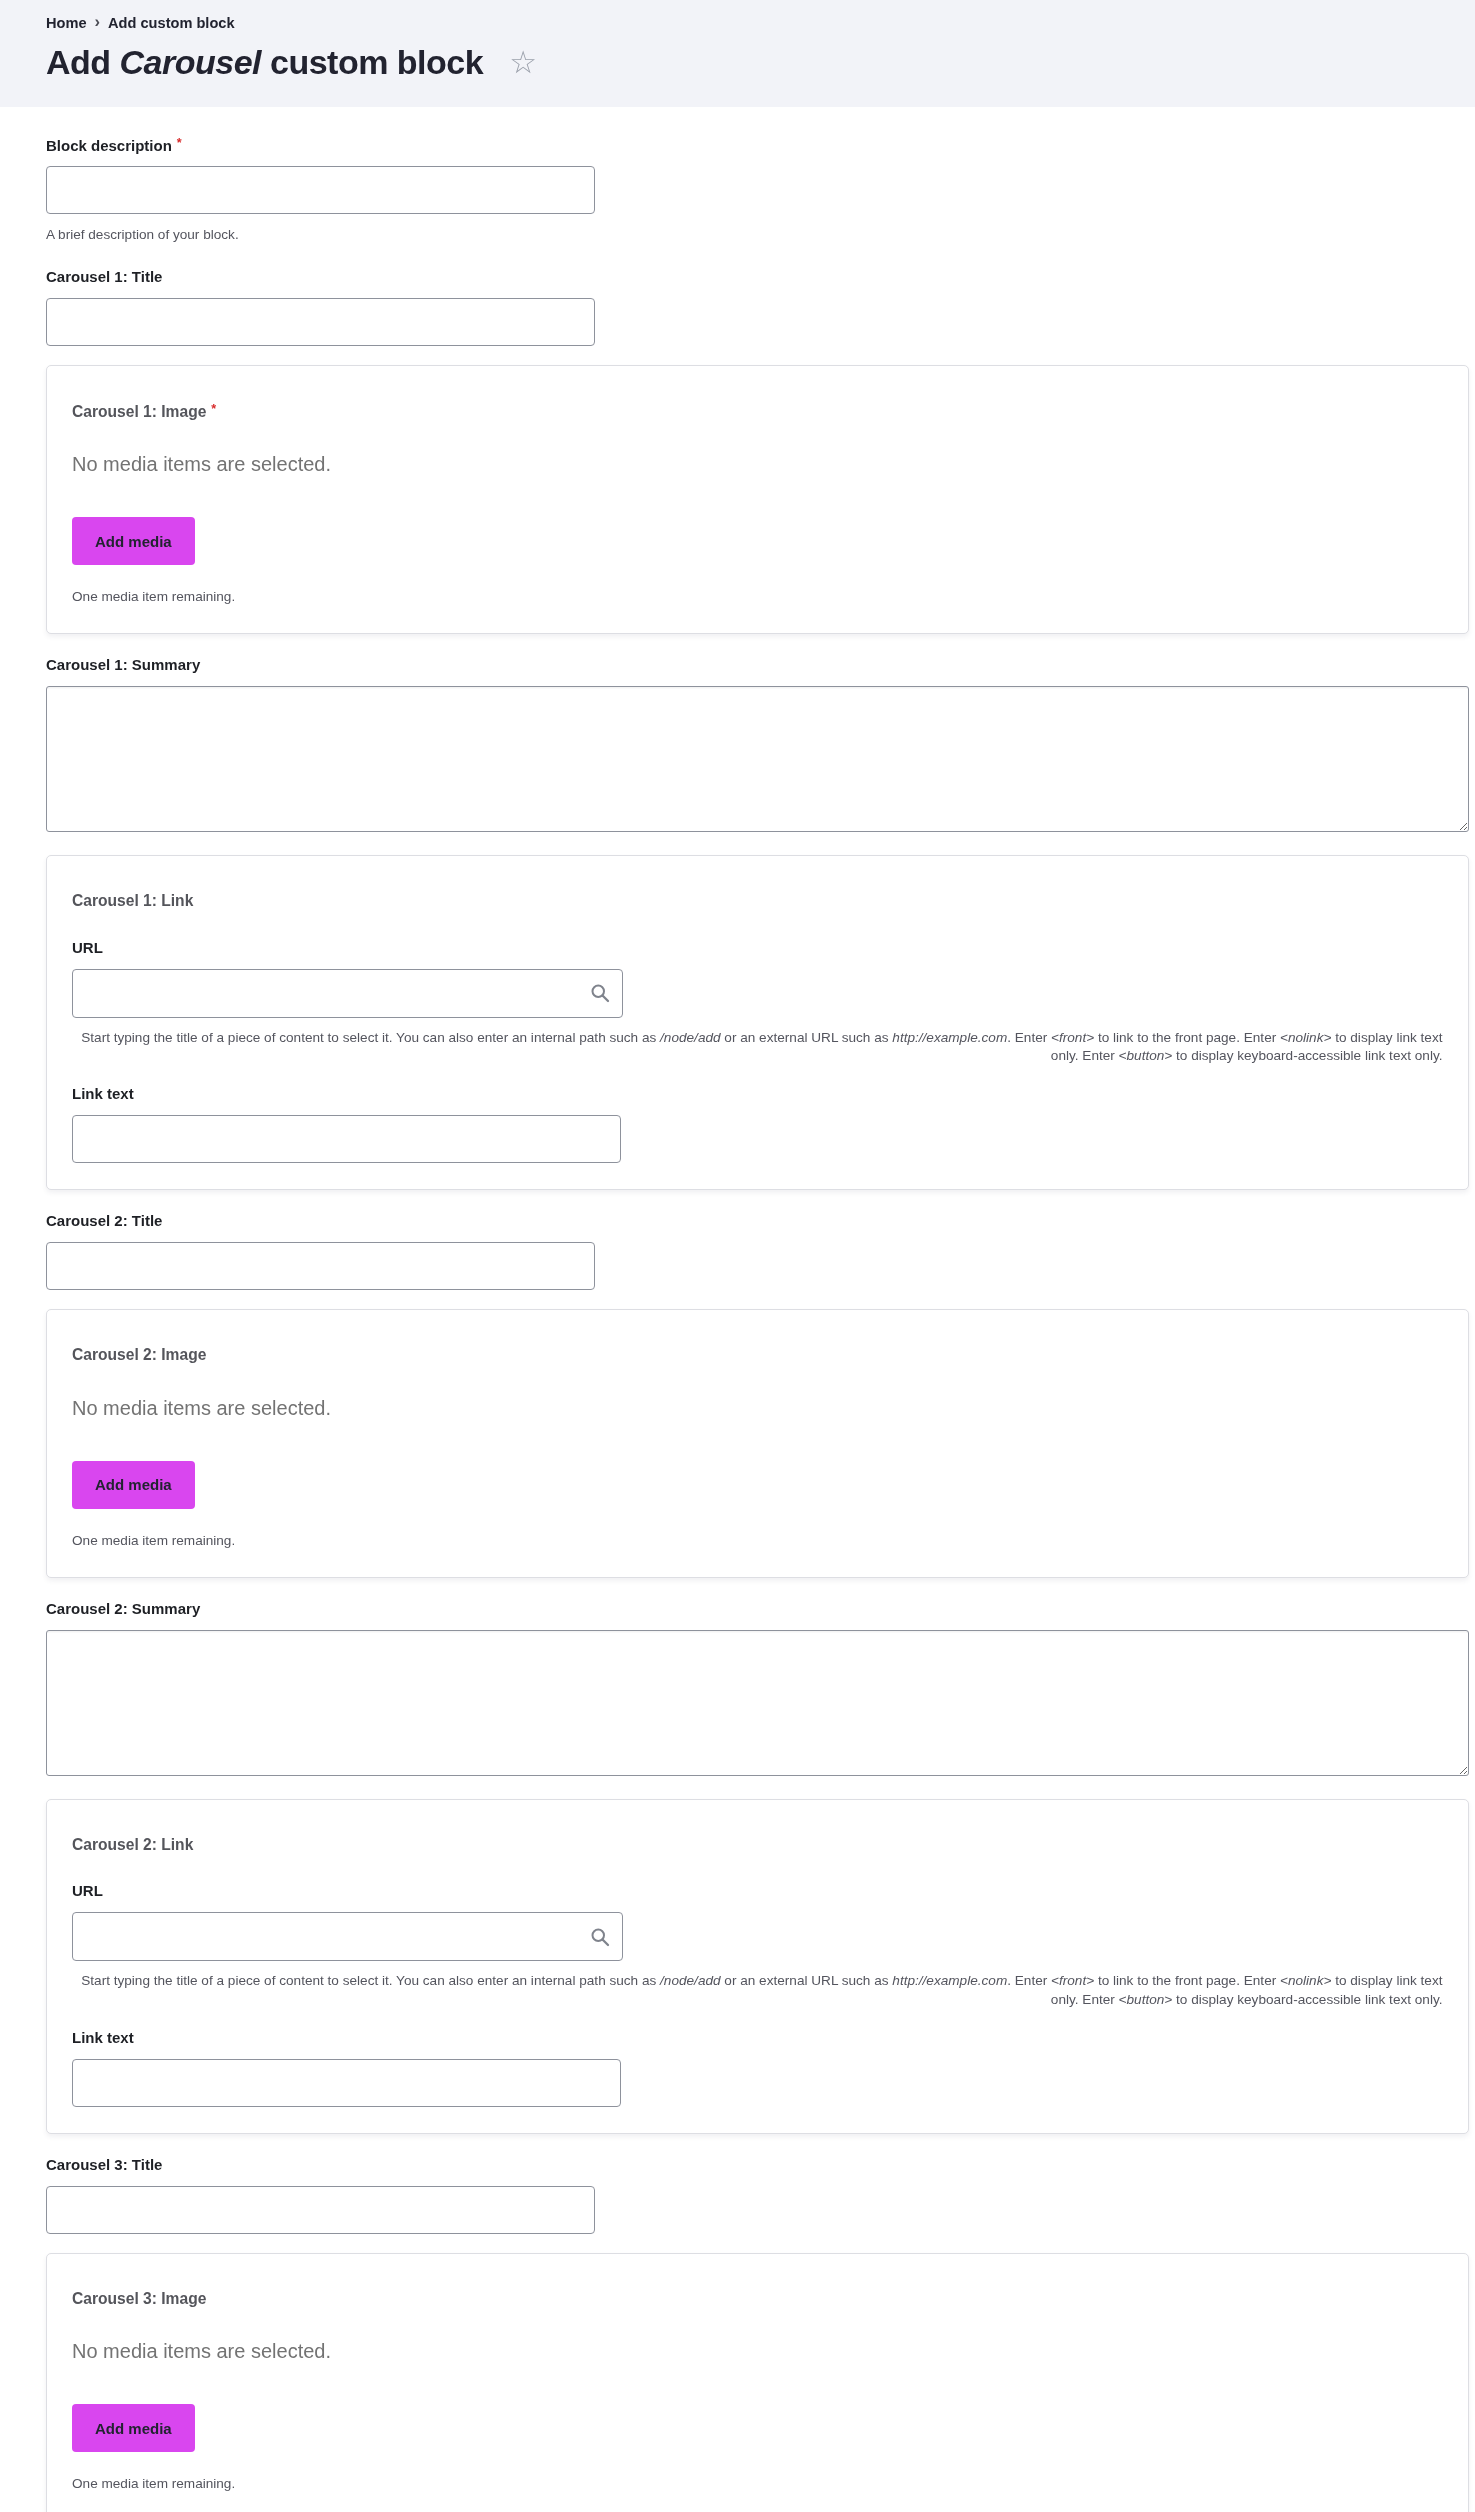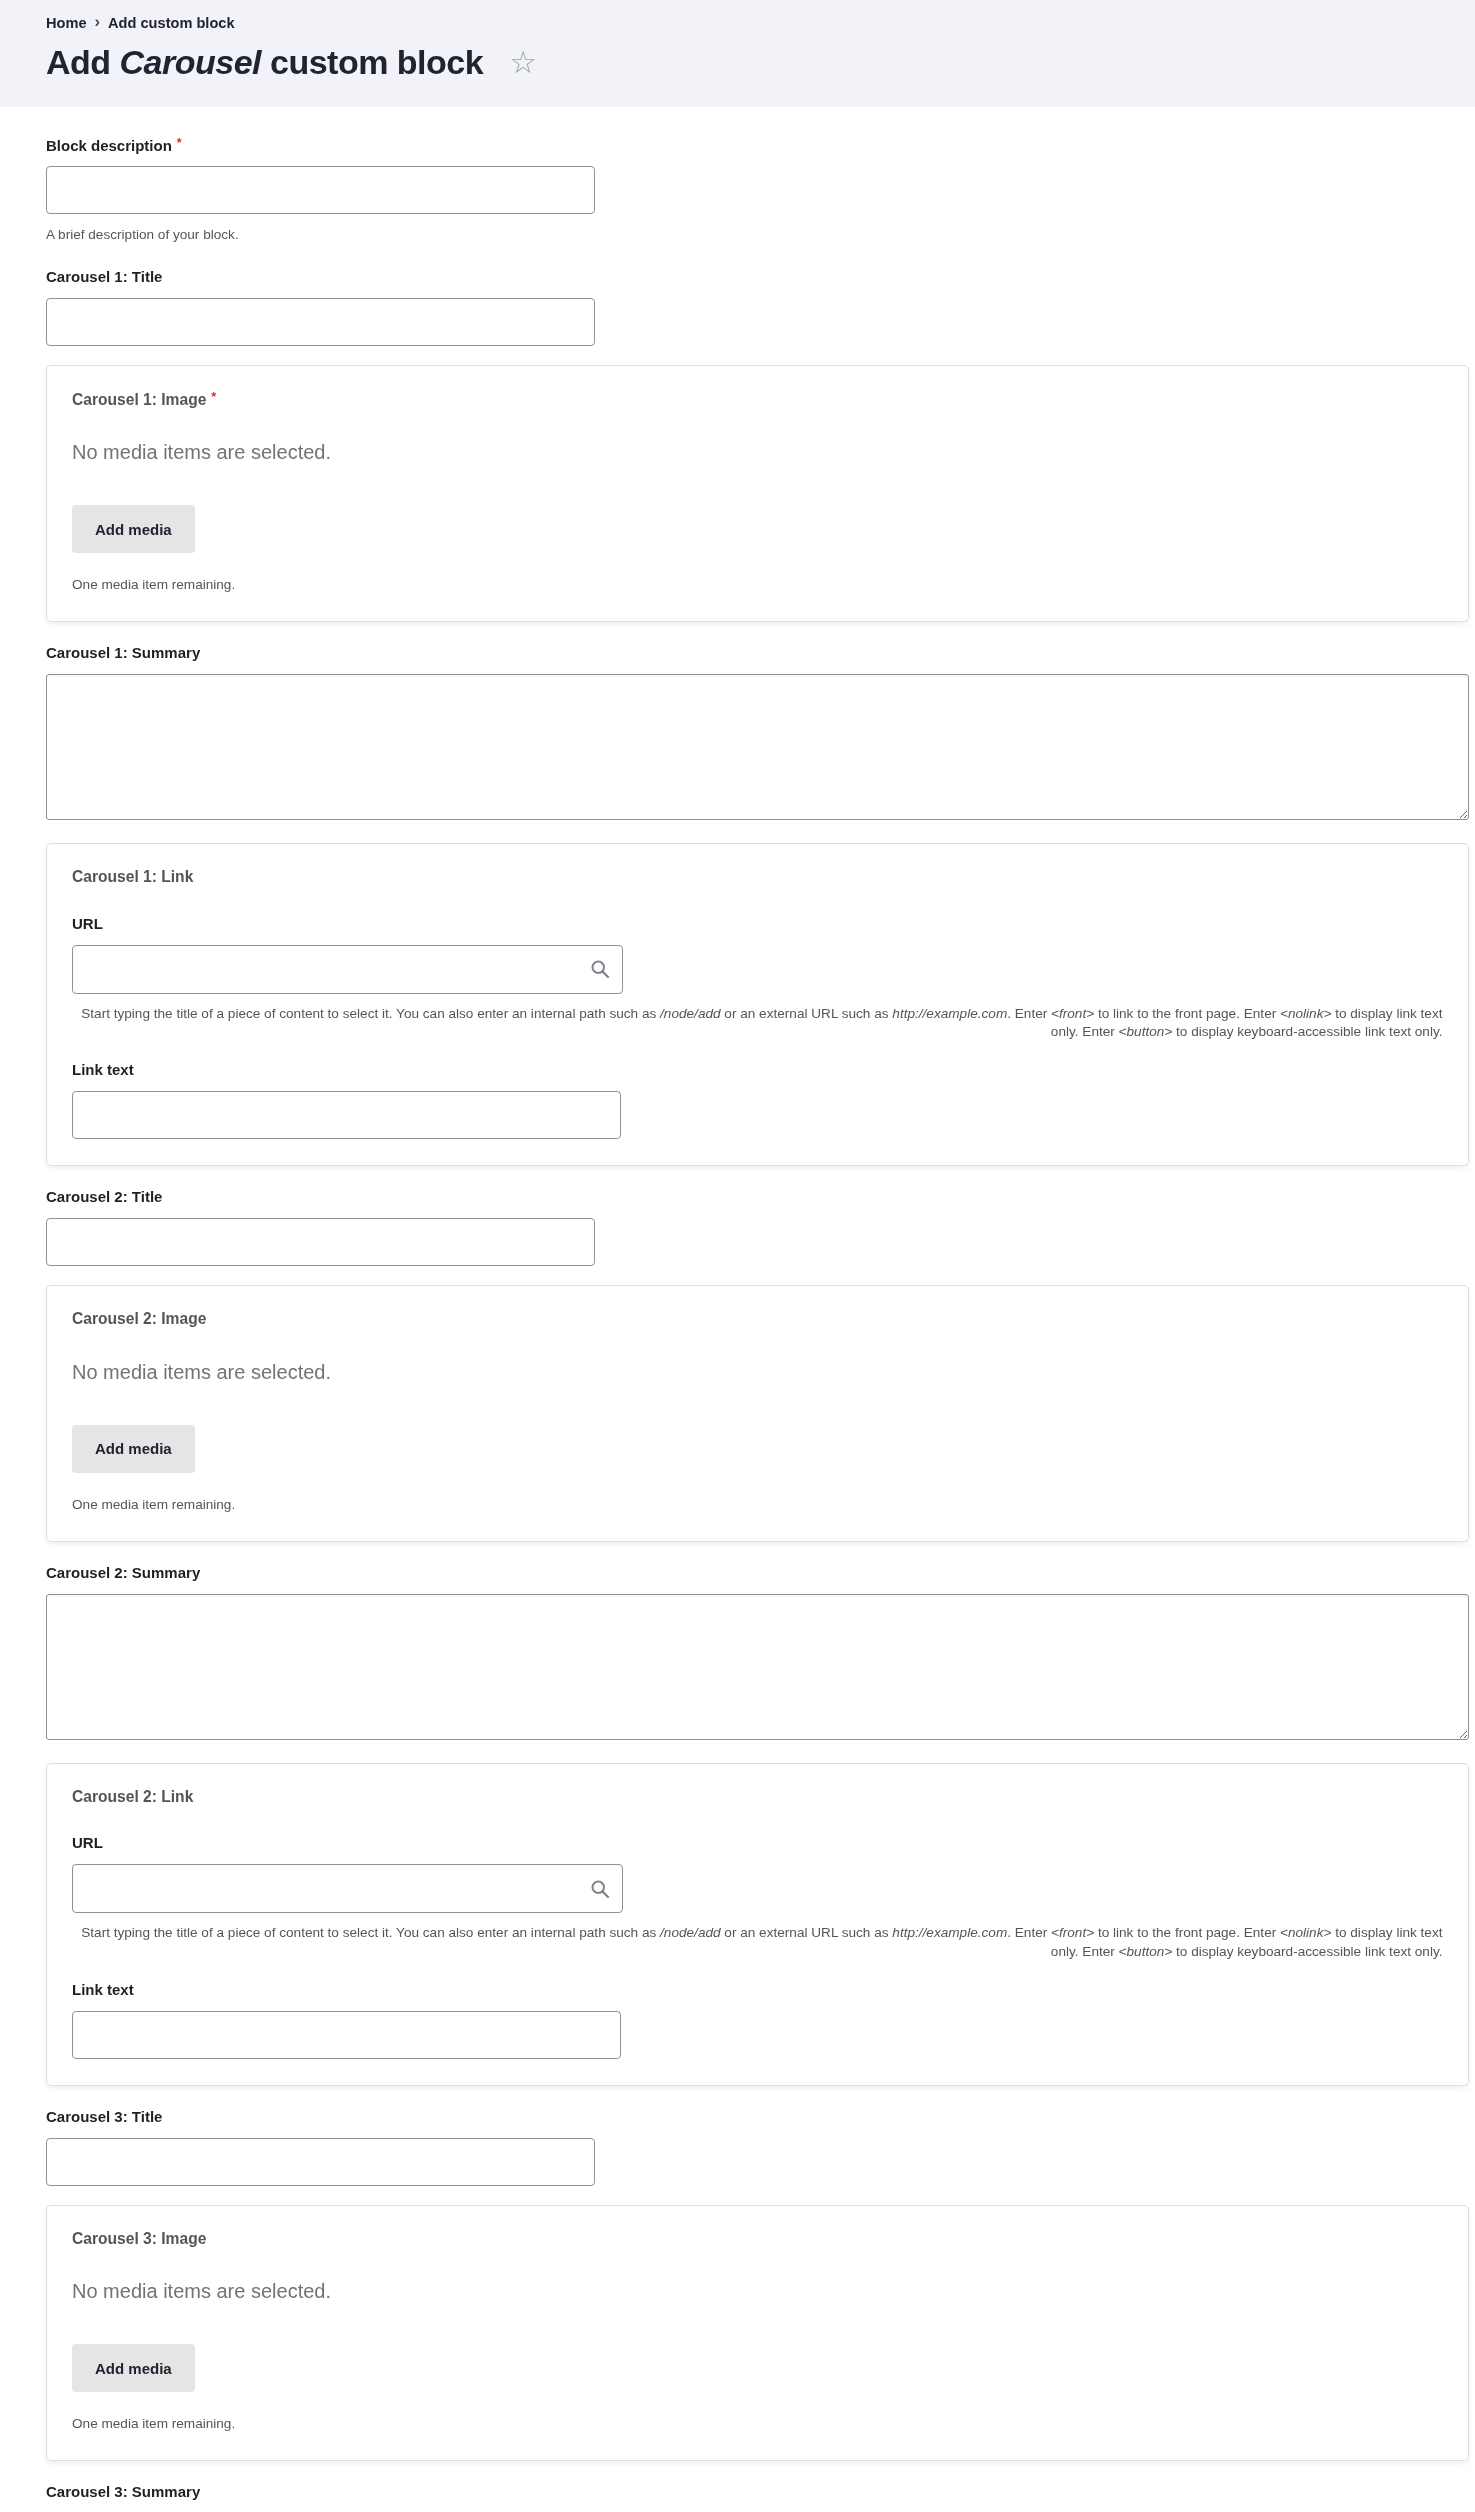--- a/index.html
+++ b/index.html
@@ -42,29 +42,29 @@
   .summary-textarea {
     display:block; width:100%; height:146px;
     border:1px solid #8e929c; border-radius:3px; background:#fff;
     font-family:inherit; font-size:15px; color:#222330; padding:9px 12px;
     resize:vertical; outline:none; box-shadow:inset 0 1.5px 0 rgba(0,0,0,0.045);
   }
 
   .panel {
     border:1px solid #dddee3; border-radius:5px; background:#fff;
     box-shadow:0 3px 5px rgba(60,63,80,0.07);
-    padding:24px 25px 26px; margin-bottom:22px;
+    padding:36px 25px 26px; margin-bottom:22px;
   }
   .legend { display:block; font-size:15.6px; font-weight:700; color:#54555b; line-height:1.2; }
   .panel--image .legend { margin-bottom:32px; }
   .panel--link  .legend { margin-bottom:28px; }
 
   .empty-text { font-size:20px; color:#737373; margin-bottom:41px; }
   .btn {
-    display:inline-block; background:#e5e5e5; color:#222330;
+    display:inline-block; background:#d946ef; color:#222330;
     border:none; border-radius:4px; cursor:pointer;
     font-family:inherit; font-size:15px; font-weight:700;
     height:48px; padding:0 23px;
   }
   .remaining { margin-top:23px; }
 
   .url-wrap { position:relative; width:551px; }
   .url-input { width:551px; height:49px; padding-right:50px; }
   .search-icon { position:absolute; right:13px; top:50%; transform:translateY(-50%);
                  width:20px; height:20px; pointer-events:none; }

